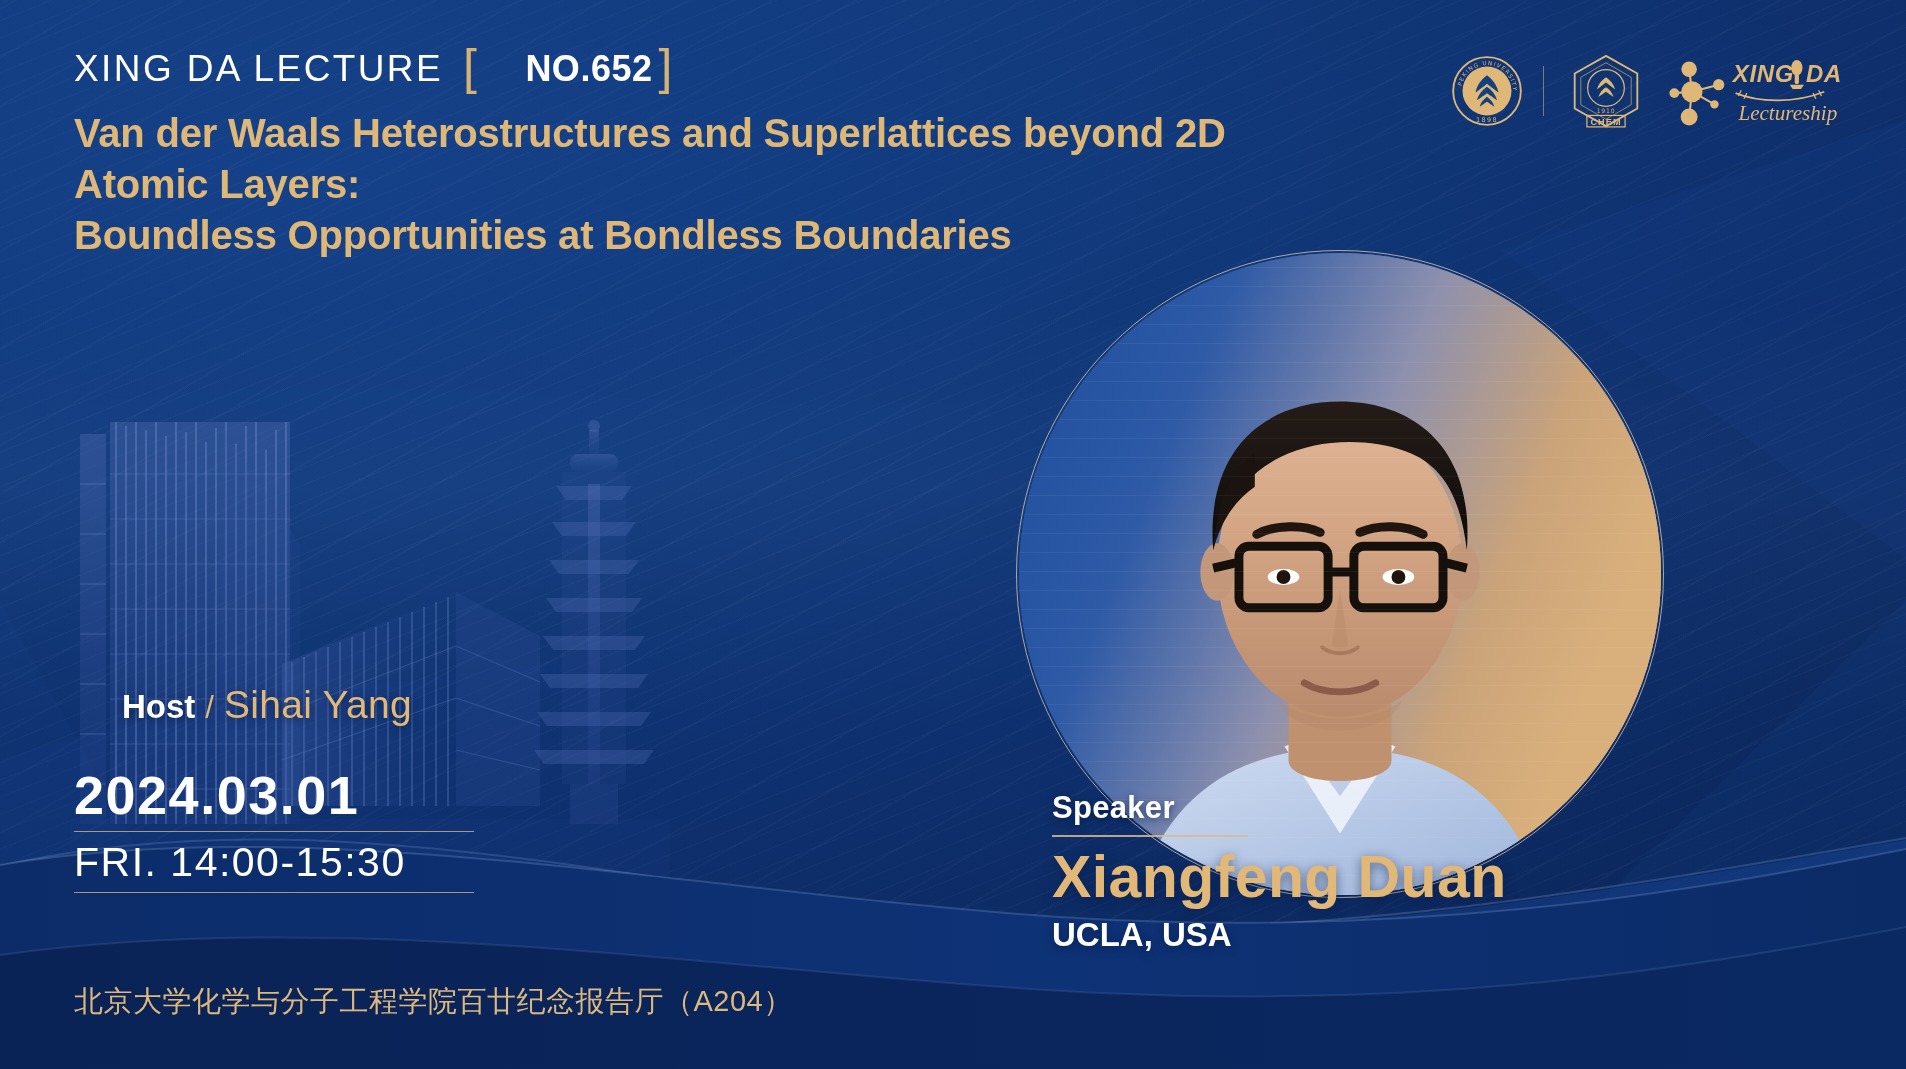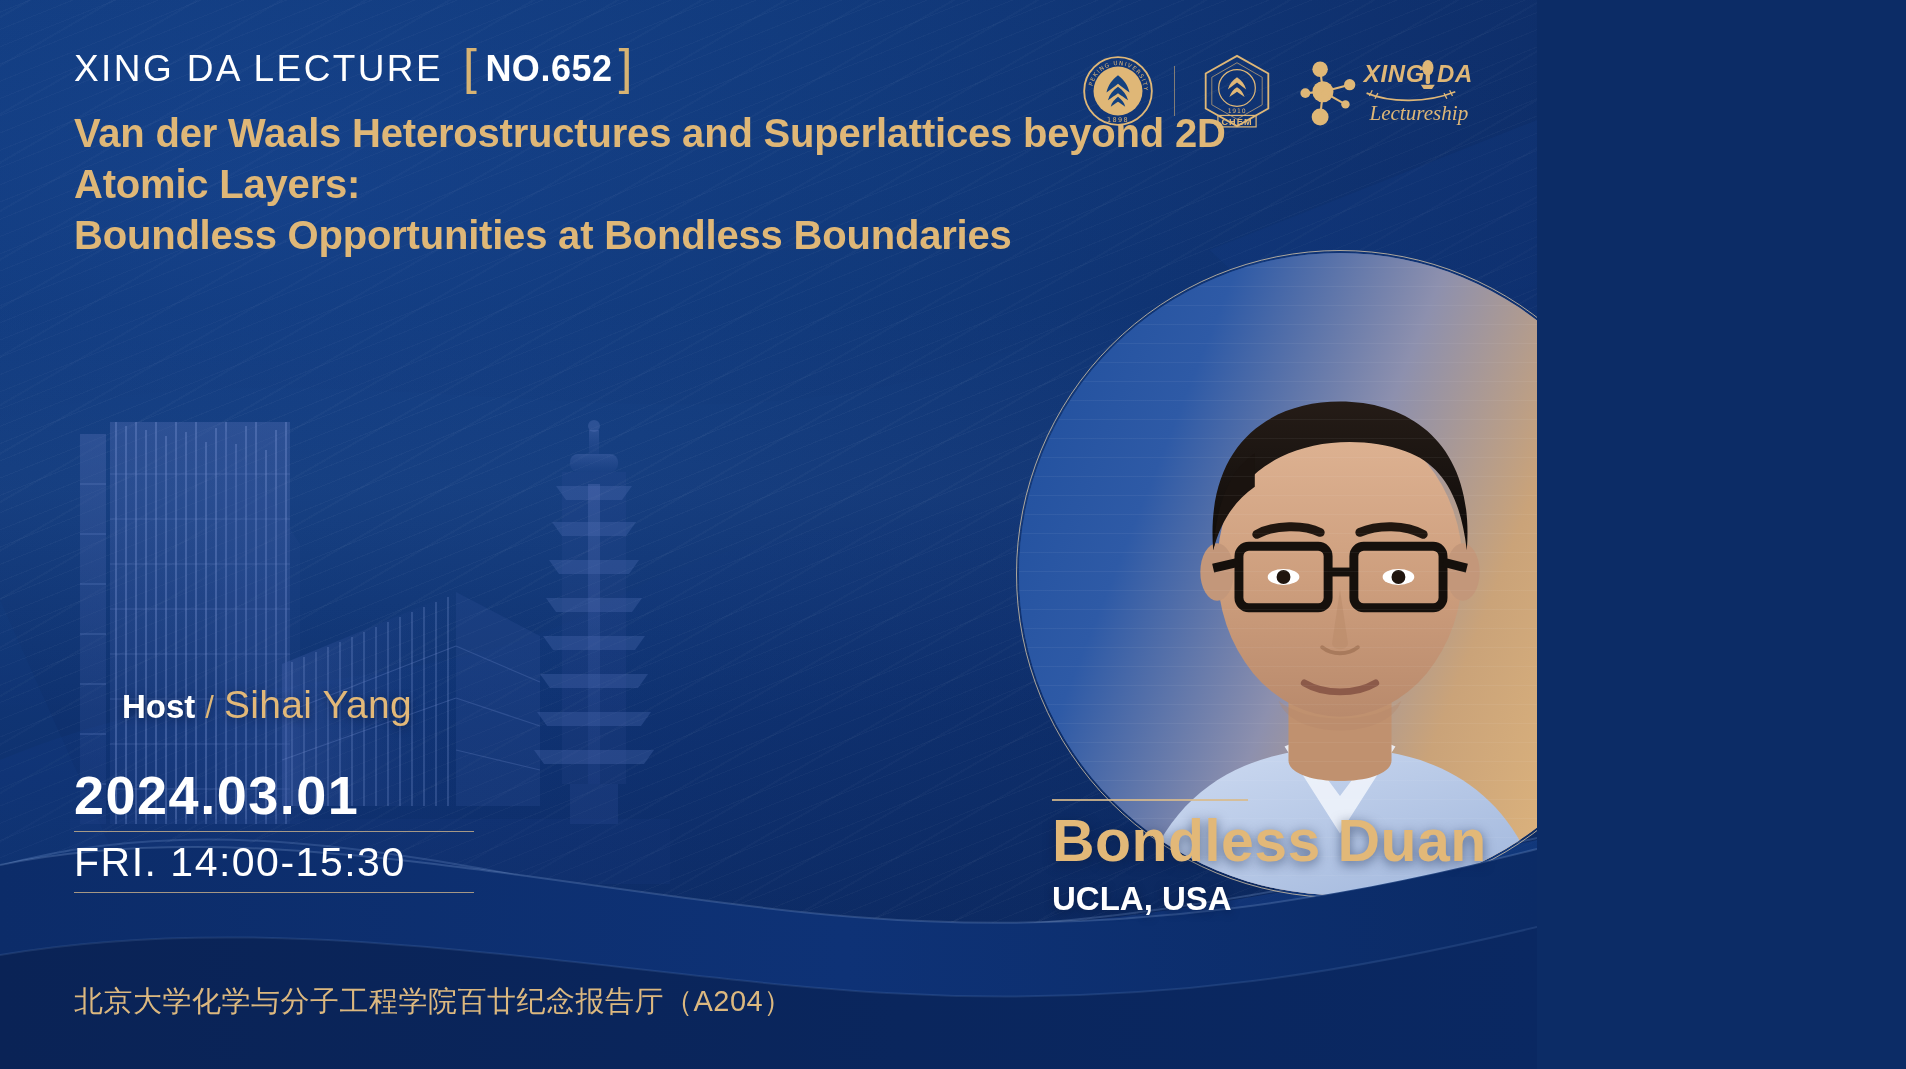--- a/index.html
+++ b/index.html
@@ -1,20 +1,20 @@
 <!DOCTYPE html>
 <html><head>
 <meta charset="utf-8">
 <style>
   html,body{margin:0;padding:0;background:#0c2c66;}
   *{box-sizing:border-box;}
 
   .poster{
     position:relative;
-    width:1537px;height:1069px;
+    width:1906px;height:1069px;
     overflow:hidden;
     font-family:"Liberation Sans", sans-serif;
     background:
       radial-gradient(120% 90% at 18% 18%, #154189 0%, #113a7c 32%, #0e2f6c 62%, #0b2558 100%);
   }
 
   
   .bg-layer{position:absolute;inset:0;pointer-events:none;}
 
   .wave-svg{position:absolute;inset:0;width:100%;height:100%;}
@@ -51,21 +51,21 @@
 
   
   .header{position:absolute;left:74px;top:48px;right:74px;}
   .kicker{
     font-size:37px;letter-spacing:2.4px;color:#ffffff;font-weight:400;
     display:flex;align-items:center;gap:14px;white-space:nowrap;
   }
   .kicker .lead{font-weight:400;}
   .noblock{display:inline-flex;align-items:center;gap:6px;position:relative;padding:0 6px;}
   .brk{color:#d7b373;font-weight:300;font-size:50px;line-height:.8;transform:translateY(-2px);}
-  .nolabel{font-weight:700;letter-spacing:.5px;font-size:36px;color:#fff;}
+  .nolabel{font-weight:700;letter-spacing:.5px;font-size:36px;color:#fff;margin-left:40px;}
 
   .title{
     margin-top:18px;
     color:#dfb777;
     font-weight:700;
     font-size:40px;
     line-height:1.28;
     letter-spacing:-.2px;
     max-width:1250px;
     font-family:"Liberation Sans", sans-serif;
@@ -479,18 +479,19 @@
   <div class="datewrap">
     <div class="bigdate">2024.03.01</div>
     <div class="rule"></div>
     <div class="timeline">FRI. 14:00-15:30</div>
     <div class="rule"></div>
   </div>
 
   <div class="venue">北京大学化学与分子工程学院百廿纪念报告厅（A204）</div>
 
   <div class="speaker-block">
+    <div class="sp-label">Speaker</div>
     <div class="sp-rule"></div>
-    <div class="sp-name">Bondless Duan</div>
+    <div class="sp-name">Xiangfeng Duan</div>
     <div class="sp-aff">UCLA, USA</div>
   </div>
 
 </div>
 
 </body></html>

